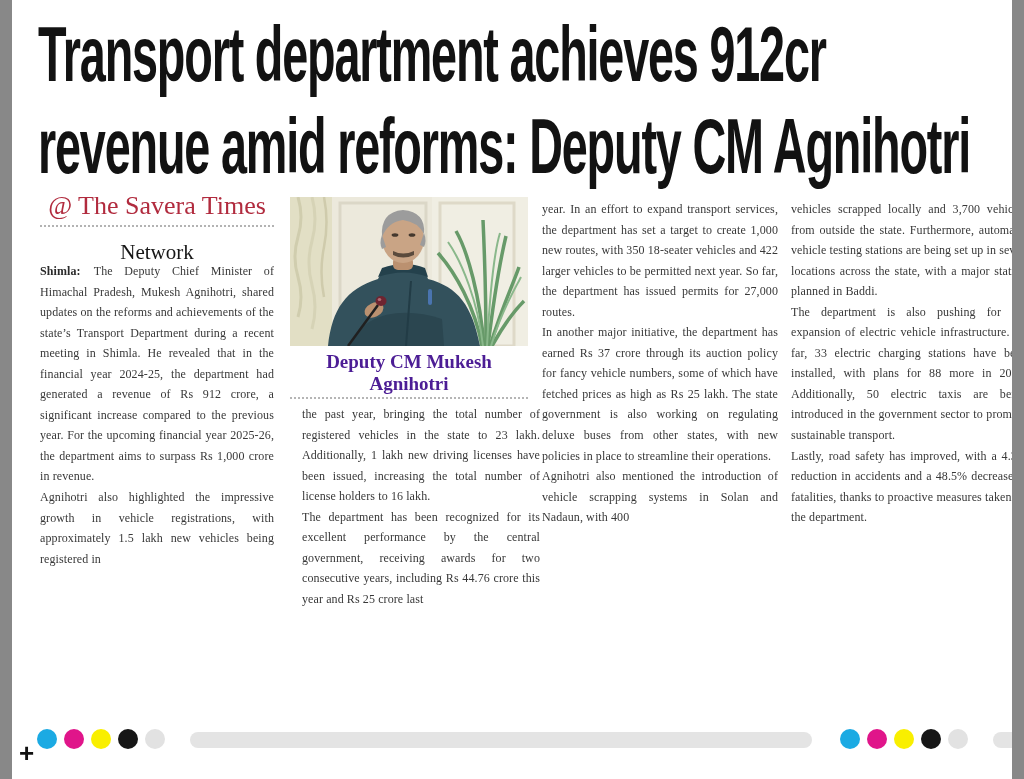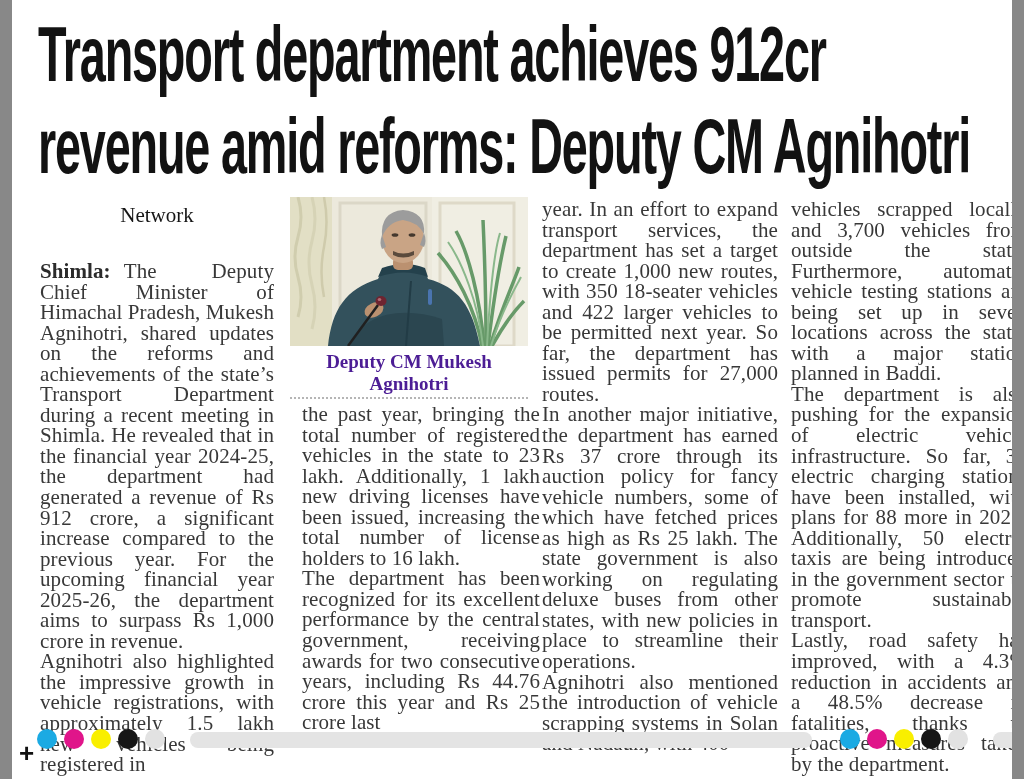--- a/index.html
+++ b/index.html
@@ -21,21 +21,21 @@
   
   .byline{position:absolute;left:28px;top:190px;width:234px;text-align:center;}
   .byline-brand{
     font-size:26px;line-height:32px;color:#b12b3e;font-weight:500;
     padding-bottom:3px;border-bottom:2px dotted #b3b3b3;
   }
   .byline-network{font-size:21px;line-height:27px;color:#161616;margin-top:12px;}
   
   .col{
     position:absolute;
-    font-size:21px;line-height:20.55px;color:#383838;
+    font-size:12px;line-height:20.55px;color:#383838;
     text-align:justify;letter-spacing:0.1px;
   }
   .col p{margin:0;}
   .lead{font-weight:bold;color:#2b2b2b;margin-right:13px;}
   .col1{left:28px;top:261px;width:234px;}
   .col2{left:278px;top:404px;width:238px;margin-left:12px;}
   .col3{left:530px;top:199px;width:236px;}
   .col4{left:779px;top:199px;width:236px;}
   
   .photo{position:absolute;left:278px;top:197px;width:238px;height:149px;overflow:hidden;background:#ece9dc;}
@@ -61,20 +61,21 @@
 </style>
 </head>
 <body>
 
 <div class="page">
 
   <div class="headline-line hl1">Transport department achieves 912cr</div>
   <div class="headline-line hl2">revenue amid reforms: Deputy CM Agnihotri</div>
 
   <div class="byline">
+    <div class="byline-brand">@ The Savera Times</div>
     <div class="byline-network">Network</div>
   </div>
 
   <div class="col col1">
     <p><span class="lead">Shimla:</span><span>The Deputy Chief Minister of Himachal Pradesh, Mukesh Agnihotri, shared updates on the reforms and achievements of the state’s Transport Department during a recent meeting in Shimla. He revealed that in the financial year 2024-25, the department had generated a revenue of Rs 912 crore, a significant increase compared to the previous year. For the upcoming financial year 2025-26, the department aims to surpass Rs 1,000 crore in revenue.</span></p>
     <p>Agnihotri also highlighted the impressive growth in vehicle registrations, with approximately 1.5 lakh new vehicles being registered in</p>
   </div>
 
   <div class="photo">
     <svg width="238" height="149" viewBox="0 0 238 149" xmlns="http://www.w3.org/2000/svg">

